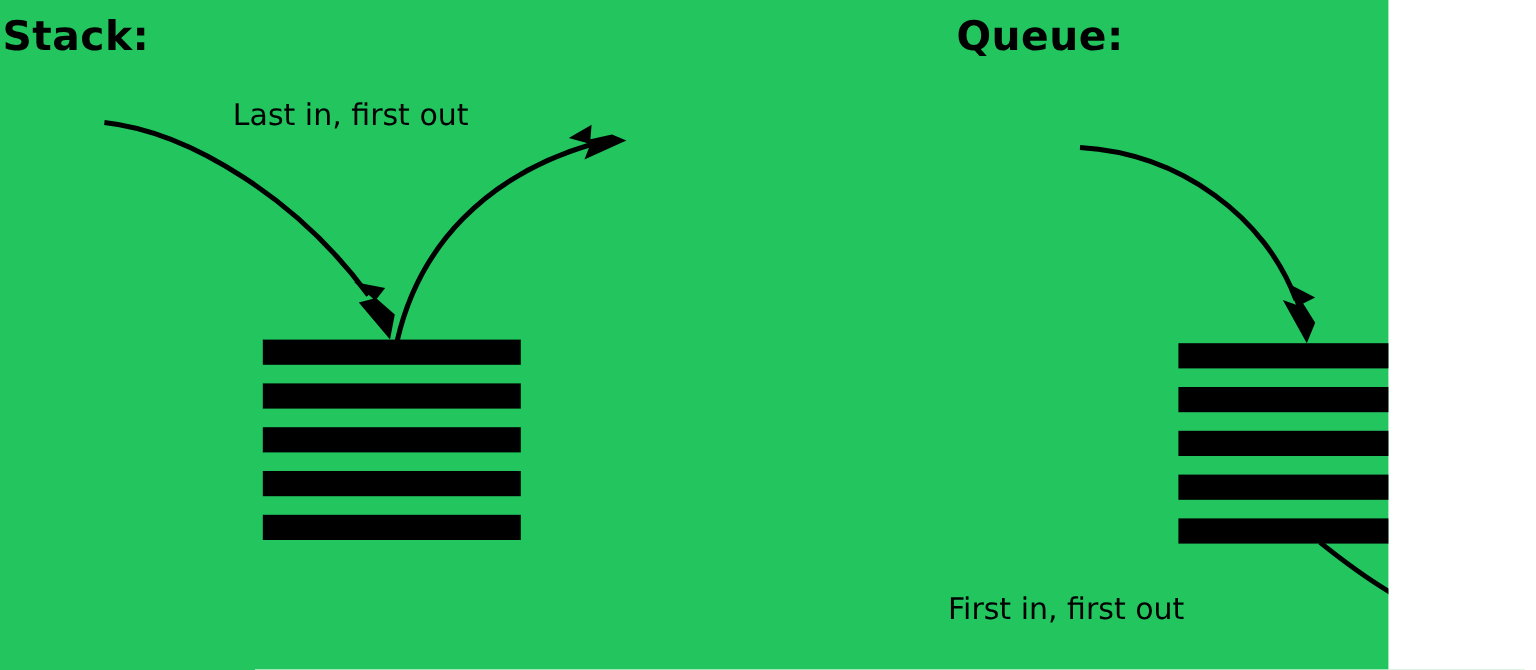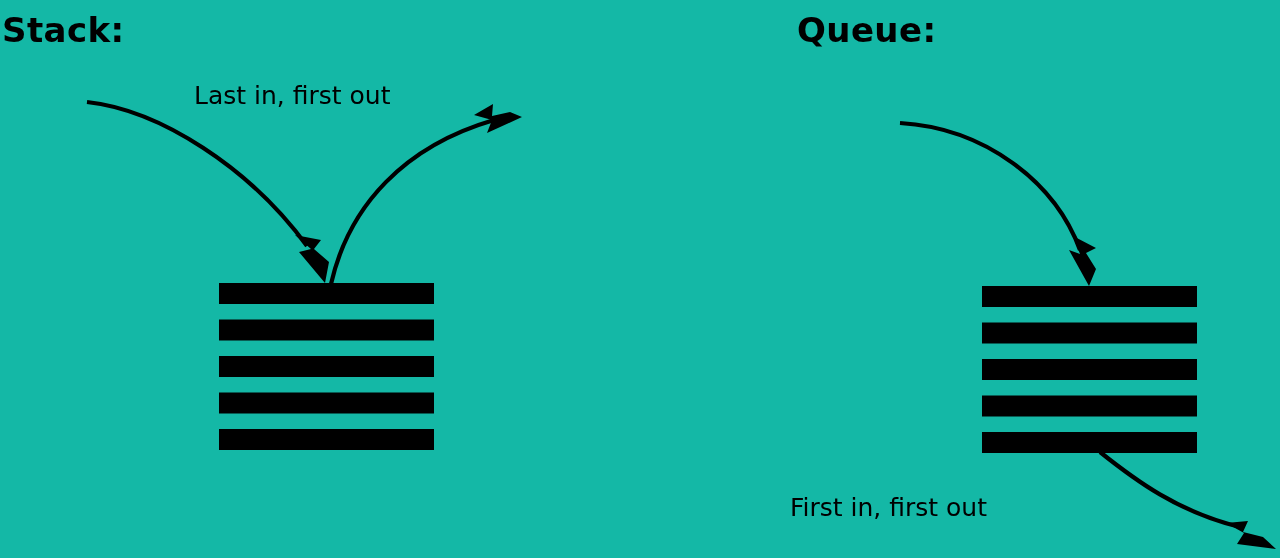--- a/index.html
+++ b/index.html
@@ -7,23 +7,23 @@
     margin: 0;
     padding: 0;
     background: #ffffff;
   }
   body {
     font-family: "DejaVu Sans", sans-serif;
     color: #000000;
   }
   #canvas {
     position: relative;
-    width: 1280px;
+    width: 1157px;
     height: 558px;
-    background: #14b8a6;
+    background: #22c55e;
     overflow: hidden;
   }
   .svg-layer {
     position: absolute;
     left: 0;
     top: 0;
     width: 1280px;
     height: 558px;
     display: block;
   }

